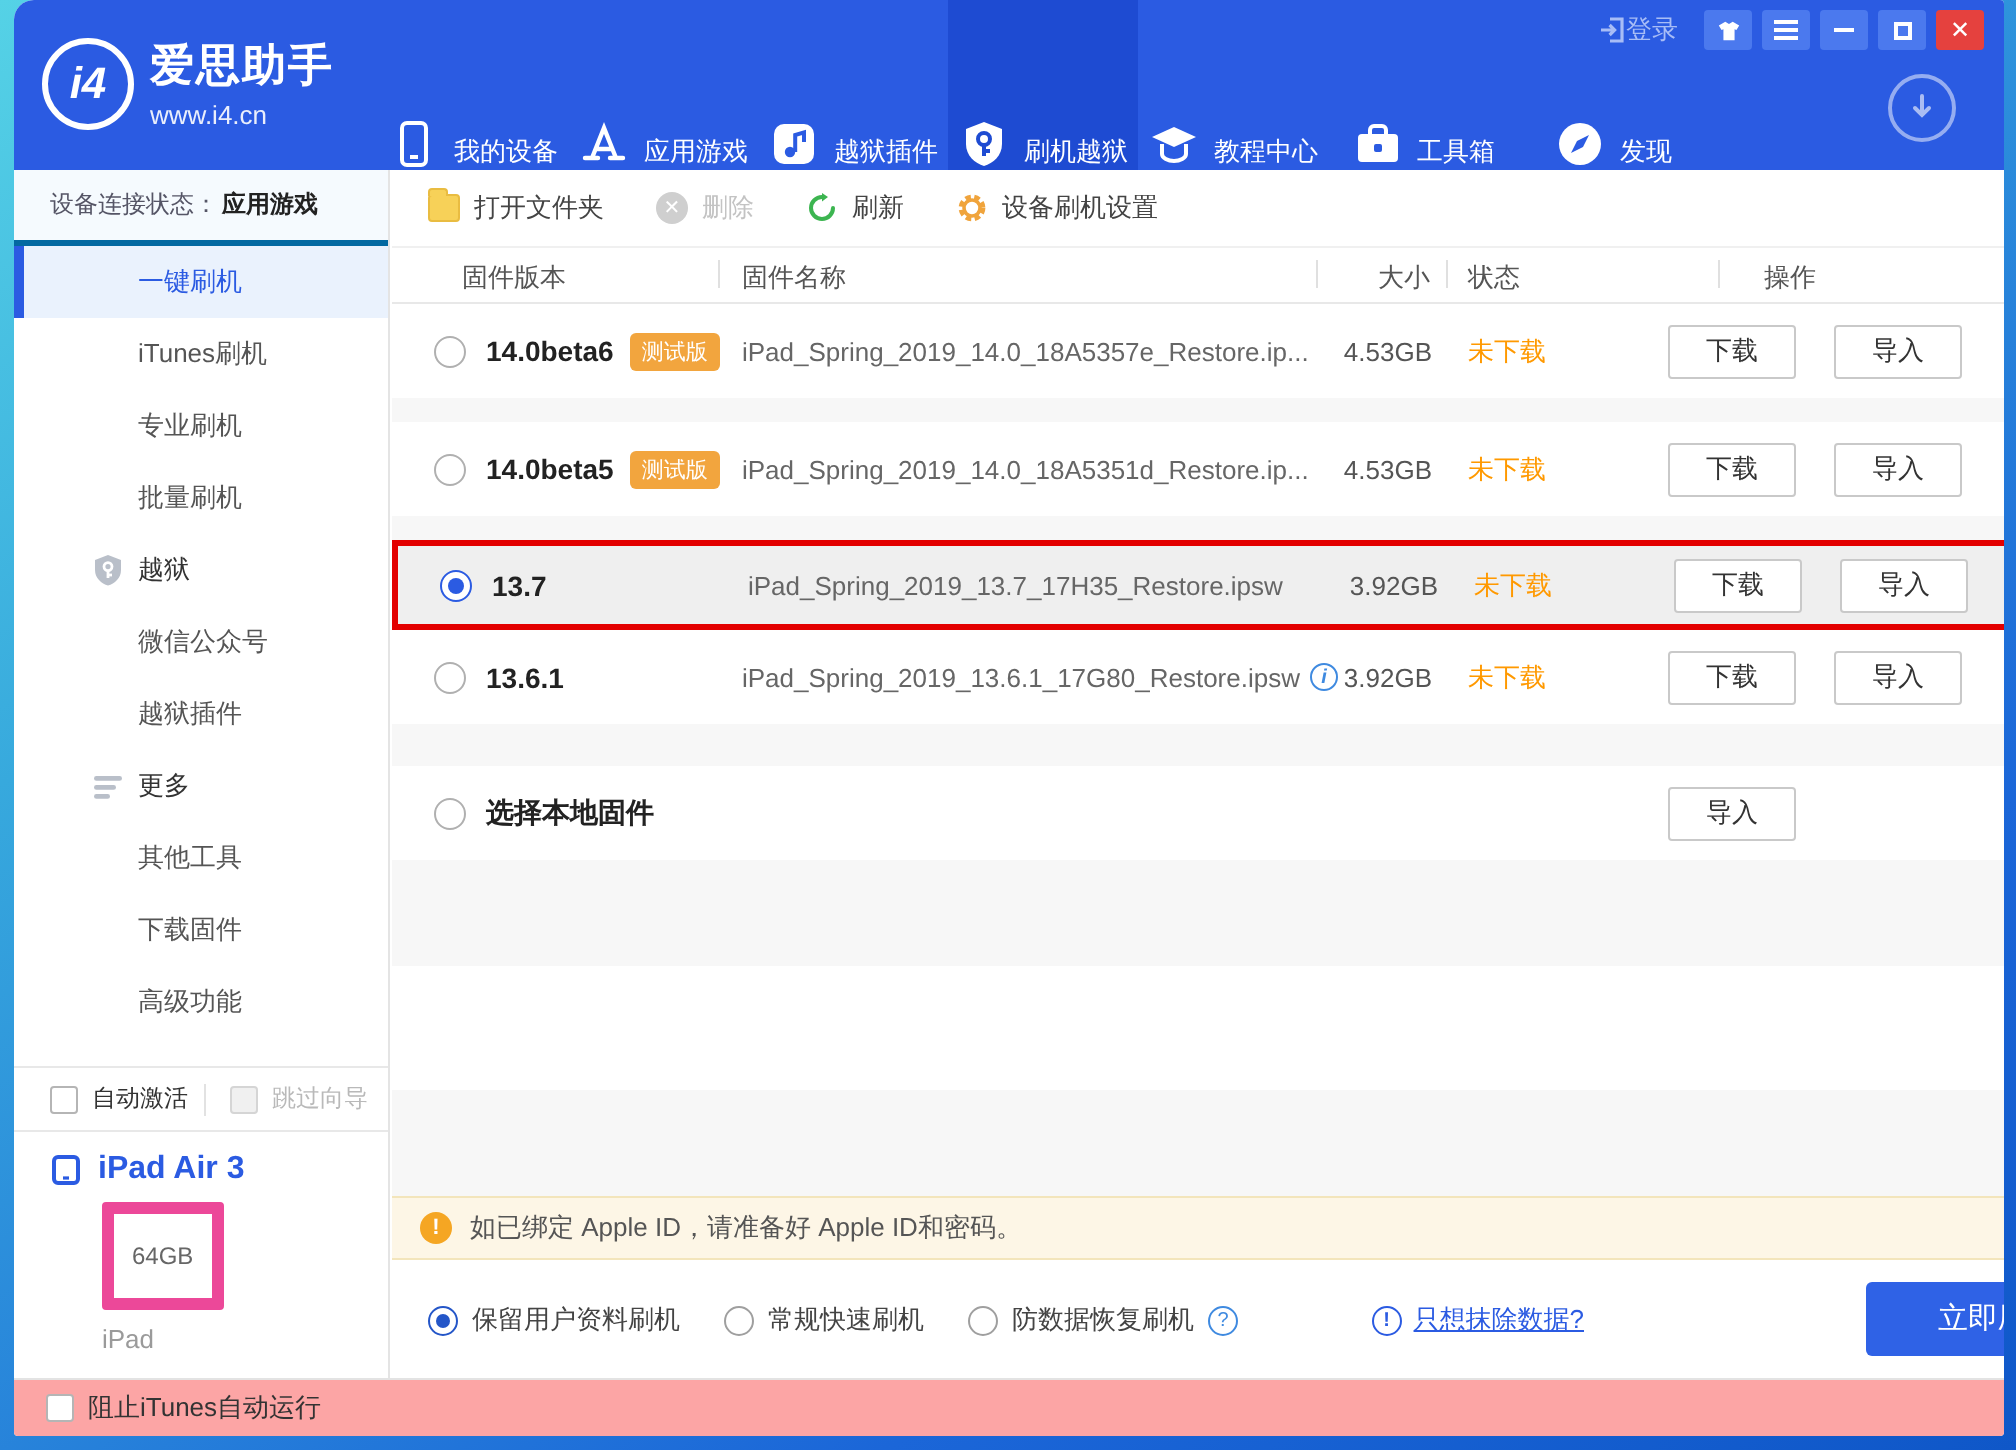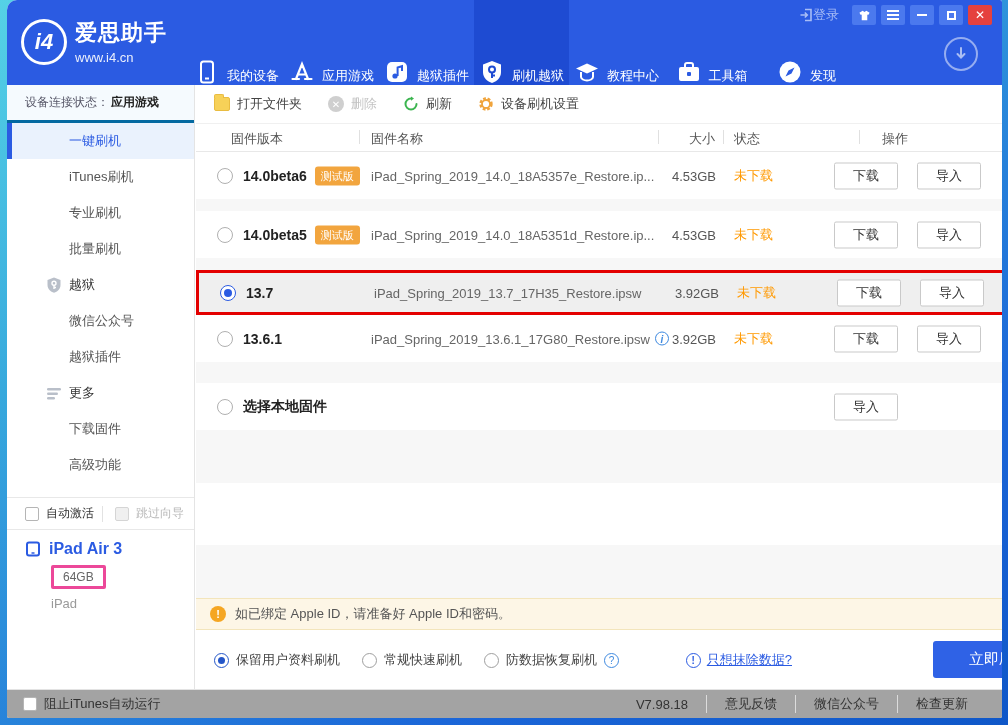--- a/index.html
+++ b/index.html
@@ -44,21 +44,21 @@
   .menu-entry.selected { background:#eaf2fd; color:#2b5be2; }
   .menu-entry.selected::before { content:""; position:absolute; left:0; top:0; width:5px; height:100%; background:#2b5be2; }
   .side-divider { height:1px; background:#e8e8e8; margin-top:14px; }
   .toggles { height:32px; display:flex; align-items:center; padding-left:18px; border-bottom:1px solid #e8e8e8; }
   .chk { width:14px; height:14px; border:1px solid #b5b5b5; border-radius:2px; background:#fff; margin-right:7px; cursor:pointer; flex:0 0 auto; }
   .chk.disabled { background:#f0f0f0; border-color:#d5d5d5; }
   .toggles .sep { width:1px; height:16px; background:#e2e2e2; margin:0 12px 0 8px; }
   .toggles .dis-label { color:#b9b9b9; }
   .device-card { padding:10px 0 0 18px; }
   .device-name-row { display:flex; align-items:center; gap:8px; color:#2b5be2; font-size:16px; font-weight:bold; }
-  .cap-badge { display:inline-block; margin:7px 0 0 26px; padding:2px 9px; border:3px solid #ec4899; border-radius:2px; color:#666; font-size:12px; }
+  .cap-badge { display:inline-block; margin:7px 0 0 26px; padding:14px 9px; border:6px solid #ec4899; border-radius:2px; color:#666; font-size:12px; }
   .device-family { margin:7px 0 0 26px; color:#9a9a9a; font-size:13px; }
 
   
   .content { position:absolute; left:189px; top:85px; width:886px; height:604px; background:#fff; }
   .toolbar { height:39px; display:flex; align-items:center; gap:26px; padding-left:18px; border-bottom:1px solid #f0f0f0; }
   .tool-btn { display:flex; align-items:center; gap:7px; color:#444; font-size:13px; cursor:pointer; }
   .tool-btn.disabled { color:#c3c3c3; cursor:default; }
   .folder-glyph { width:16px; height:14px; background:#f7d158; border:1px solid #e9bc41; border-radius:2px; position:relative; }
   .folder-glyph::before { content:""; position:absolute; left:-1px; top:-4px; width:8px; height:3px; background:#f7d158; border:1px solid #e9bc41; border-bottom:none; border-radius:2px 2px 0 0; }
   .del-glyph { width:16px; height:16px; border-radius:50%; background:#cfcfcf; color:#fff; font-size:10px; display:flex; align-items:center; justify-content:center; }
@@ -98,21 +98,21 @@
   .oradio.on { border-color:#2456c8; }
   .oradio.on::after { content:""; position:absolute; left:3px; top:3px; width:7px; height:7px; border-radius:50%; background:#2456c8; }
   .q-circ { width:15px; height:15px; border:1px solid #3f8ae0; border-radius:50%; color:#3f8ae0; font-size:10px; display:inline-flex; align-items:center; justify-content:center; }
   .erase-group { position:absolute; right:290px; display:flex; align-items:center; gap:6px; }
   .excl-circ { width:15px; height:15px; border:1px solid #2b5be2; border-radius:50%; color:#2b5be2; font-size:10px; font-weight:bold; display:inline-flex; align-items:center; justify-content:center; }
   .erase-link { color:#2b5be2; text-decoration:underline; font-size:13px; cursor:pointer; }
   .flash-btn { position:absolute; right:17px; top:11px; width:132px; height:37px; background:#2f62e6; border:none; border-radius:3px;
     color:#fff; font-size:15px; display:flex; align-items:center; justify-content:center; cursor:pointer; }
 
   
-  .statusbar { position:absolute; left:0; bottom:0; width:100%; height:29px; background:#a3a3a3; border-top:1px solid #e3e3e3;
+  .statusbar { position:absolute; left:0; bottom:0; width:100%; height:29px; background:#fca5a5; border-top:1px solid #e3e3e3;
     display:flex; align-items:center; padding:0 16px; font-size:13px; color:#333; }
   .sb-left { display:flex; align-items:center; }
   .sb-right { margin-left:auto; display:flex; align-items:center; }
   .sb-item { padding:0 18px; cursor:pointer; }
   .sb-item.ver { cursor:default; }
   .sb-item + .sb-item { border-left:1px solid #dcdcdc; }
   svg { display:block; }
 </style>
 </head>
 <body>
@@ -277,20 +277,23 @@
         <span class="m-icon">
           <svg viewBox="0 0 18 18" width="18" height="18">
               <rect x="2" y="4" width="14" height="2.4" rx="1.2" fill="#b9bfc9"></rect>
               <rect x="2" y="8.5" width="11" height="2.4" rx="1.2" fill="#b9bfc9"></rect>
               <rect x="2" y="13" width="8" height="2.4" rx="1.2" fill="#b9bfc9"></rect>
             </svg>
         </span>
         <span>更多</span>
       </div>
       <div class="menu-entry">
+        <span>其他工具</span>
+      </div>
+      <div class="menu-entry">
         <span>下载固件</span>
       </div>
       <div class="menu-entry">
         <span>高级功能</span>
       </div>
 
       <div class="side-divider"></div>
       <div class="toggles">
         <span class="chk"></span>
         <span>自动激活</span>
@@ -449,22 +452,16 @@
         </div>
         <button class="flash-btn">立即刷机</button>
       </div>
     </div>
 
     <div class="statusbar">
       <div class="sb-left">
         <span class="chk"></span>
         <span>阻止iTunes自动运行</span>
       </div>
-      <div class="sb-right">
-        <span class="sb-item ver">V7.98.18</span>
-        <span class="sb-item">意见反馈</span>
-        <span class="sb-item">微信公众号</span>
-        <span class="sb-item">检查更新</span>
-      </div>
     </div>
 
   </div>
 </div>
 
 </body></html>

